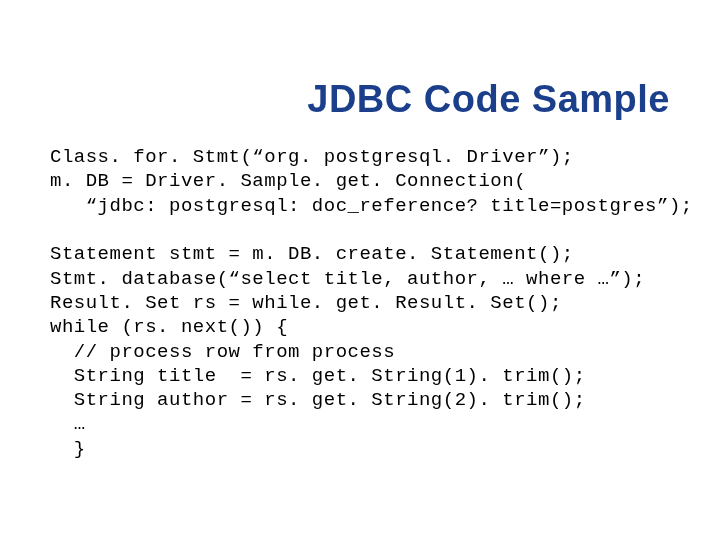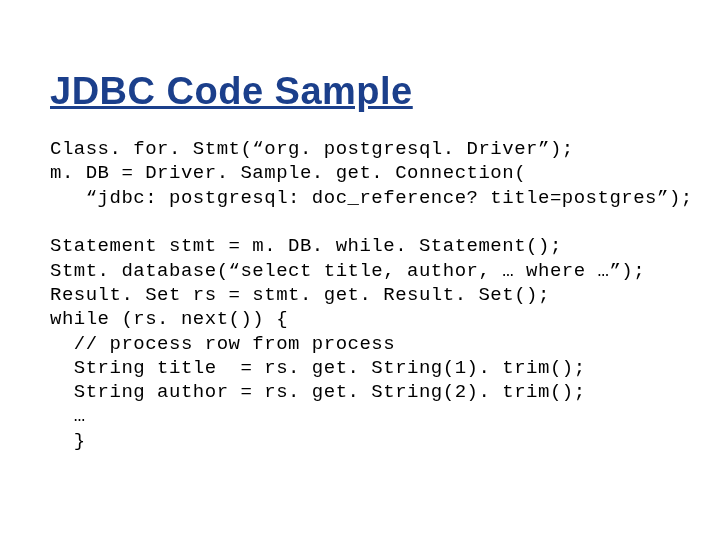--- a/index.html
+++ b/index.html
@@ -14,45 +14,44 @@
     box-sizing: border-box;
     width: 720px;
     height: 540px;
     padding: 70px 50px 40px 50px;
   }
   .title {
     font-family: Tahoma, Verdana, sans-serif;
     font-weight: 700;
     font-size: 38px;
     color: #1b3f8b;
-    text-align: left;
-    margin: 0 0 24px 0;
+    text-align: right;
+    margin: 8px 0 24px 0;
     letter-spacing: 0.5px;
-    text-decoration: underline;
   }
   .codeblock {
     font-family: "Courier New", Courier, monospace;
     font-size: 19px;
     line-height: 1.28;
     color: #000000;
     white-space: pre;
     letter-spacing: 0.5px;
   }
 </style>
 </head>
 <body>
 
 <div class="slide">
   <h1 class="title">JDBC  Code Sample</h1>
   <div class="codeblock"><span>Class. for. Stmt(“org. postgresql. Driver”);</span>
 <span>m. DB = Driver. Sample. get. Connection(</span>
 <span>   “jdbc: postgresql: doc_reference? title=postgres”);</span>
 <span></span>
-<span>Statement stmt = m. DB. while. Statement();</span>
+<span>Statement stmt = m. DB. create. Statement();</span>
 <span>Stmt. database(“select title, author, … where …”);</span>
-<span>Result. Set rs = stmt. get. Result. Set();</span>
+<span>Result. Set rs = while. get. Result. Set();</span>
 <span>while (rs. next()) {</span>
 <span>  // process row from process</span>
 <span>  String title  = rs. get. String(1). trim();</span>
 <span>  String author = rs. get. String(2). trim();</span>
 <span>  …</span>
 <span>  }</span></div>
 </div>
 
 </body></html>

